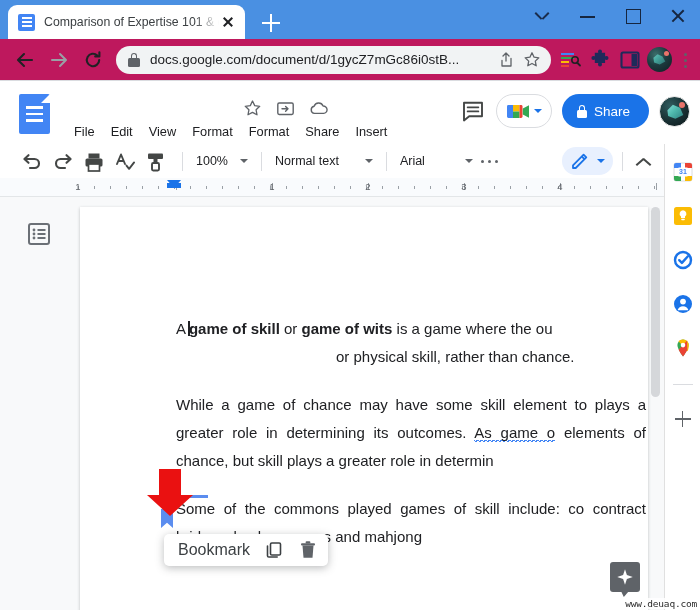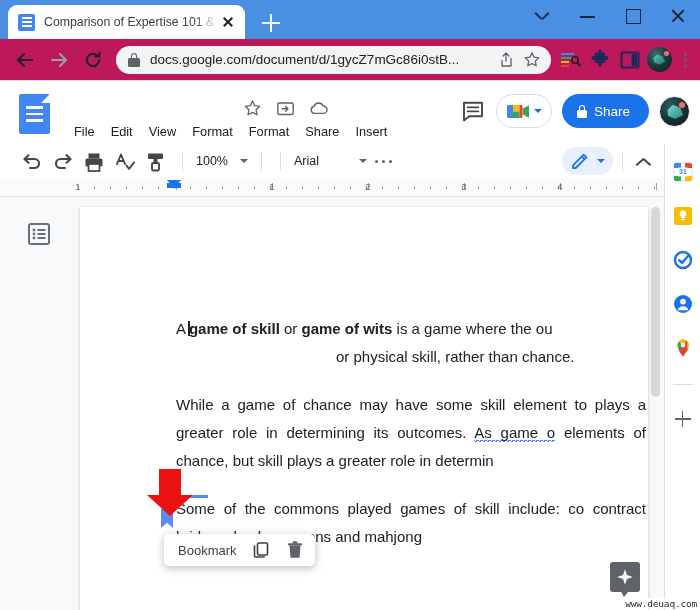--- a/index.html
+++ b/index.html
@@ -263,21 +263,21 @@
     position: absolute; left: 166px; top: 299px; width: 26px; height: 2px;
     background-image: repeating-linear-gradient(to right, #5b8def 0 2px, transparent 2px 4px);
   }
   .bm-solid { position:absolute; left: 190px; top: 298px; width: 18px; height: 2.6px; background:#5b8def; }
 
   .bookmark-tooltip {
     position: absolute; left: 164px; top: 337px; height: 32px;
     background: #fff; border-radius: 5px; box-shadow: 0 2px 8px rgba(60,64,67,.35);
     display: flex; align-items: center; padding: 0 10px 0 14px; gap: 14px; z-index: 20;
   }
-  .bm-label { font-size: 13px; color: #3c4043; white-space: nowrap; }
+  .bm-label { font-size: 16px; color: #3c4043; white-space: nowrap; }
   .bm-ico { width: 20px; height: 20px; position: relative; cursor: pointer; }
 
   .red-arrow { position: absolute; left: 146px; top: 272px; width: 52px; height: 48px; z-index: 25; }
 
   .explore-btn {
     position: absolute; right: 24px; bottom: 18px; width: 30px; height: 30px;
     background: #5f6368; border-radius: 3px; cursor: pointer;
   }
   .explore-btn::after {
     content:''; position:absolute; left: 11px; bottom: -5px; width: 8px; height: 6px;
@@ -504,20 +504,24 @@
           <rect x="7" y="12" width="7" height="7.5" rx="1.2" fill="none" stroke="#444746" stroke-width="1.9"></rect>
         </svg>
     </div>
 
     <div class="tb-sep"></div>
     <div class="tb-zoom">
       <span>100%</span>
       <span class="caret"></span>
     </div>
     <div class="tb-sep"></div>
+    <div class="tb-style">
+      <span>Normal text</span>
+      <span class="caret"></span>
+    </div>
     <div class="tb-sep"></div>
     <div class="tb-font">
       <span>Arial</span>
       <span class="caret"></span>
     </div>
     <div class="tb-more">
         <i></i>
         <i></i>
         <i></i>
       </div>

